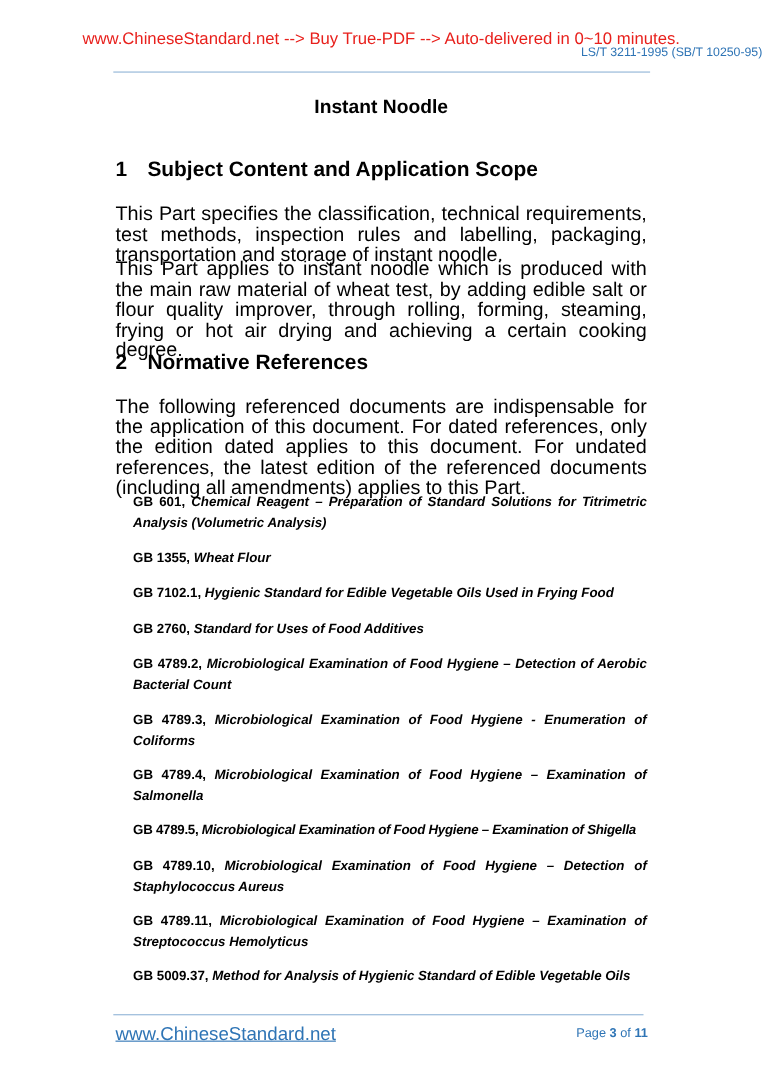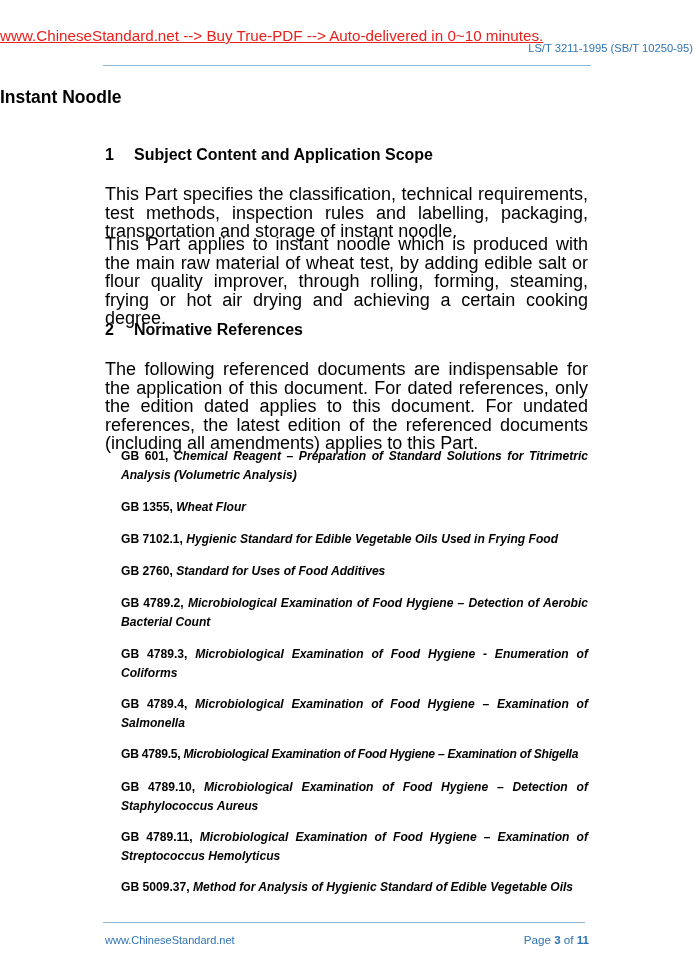--- a/index.html
+++ b/index.html
@@ -1,34 +1,34 @@
 <!DOCTYPE html>
 <html><head>
 <meta charset="utf-8">
 <style>
   html, body { margin: 0; padding: 0; background: #ffffff; }
   body { width: 693px; height: 980px; position: relative; overflow: hidden;
          font-family: "Liberation Sans", sans-serif; color: #000; }
-  .promo { position: absolute; top: 27px; left: 0; width: 693px; text-align: left;
-           color: #e8201c; font-size: 15.2px; line-height: 17px; white-space: nowrap; text-decoration: underline; }
+  .promo { position: absolute; top: 27px; left: 0; width: 693px; text-align: center;
+           color: #e8201c; font-size: 15.2px; line-height: 17px; white-space: nowrap; }
   .docid { position: absolute; top: 42px; left: 0; width: 693px; text-align: right;
            color: #2e74b5; font-size: 11.2px; line-height: 13px; }
   .rule-top { position: absolute; top: 65px; left: 103px; width: 488px; height: 1px; background: #8fb4d6; }
-  .title { position: absolute; top: 87px; left: 0; width: 693px; text-align: left;
+  .title { position: absolute; top: 87px; left: 0; width: 693px; text-align: center;
            font-weight: bold; font-size: 17.5px; line-height: 20px; }
-  h2 { position: absolute; left: 105px; margin: 0; font-size: 16px; font-weight: bold; line-height: 20px; }
+  h2 { position: absolute; left: 105px; margin: 0; font-size: 19px; font-weight: bold; line-height: 20px; }
   h2 .num { display: inline-block; width: 29px; }
   .para { position: absolute; left: 105px; width: 483px; margin: 0; font-size: 18px;
           line-height: 18.5px; text-align: justify; }
   .ref { position: absolute; left: 121px; width: 467px; margin: 0; font-size: 12.1px;
          line-height: 18.5px; text-align: justify; font-weight: bold; }
   .ref i { font-style: italic; }
   .rule-bot { position: absolute; top: 922px; left: 103px; width: 482px; height: 1px; background: #8fb4d6; }
-  .foot-link { position: absolute; top: 933px; left: 105px; color: #2e74b5; font-size: 11px;
-               line-height: 14px; }
+  .foot-link { position: absolute; top: 933px; left: 105px; color: #2e74b5; font-size: 17px;
+               text-decoration: underline; line-height: 14px; }
   .foot-page { position: absolute; top: 933px; right: 104px; color: #2e74b5; font-size: 11.6px; line-height: 14px; }
   .foot-page b { font-weight: bold; }
 </style>
 </head>
 <body>
 
 <div class="promo">www.ChineseStandard.net --&gt; Buy True-PDF --&gt; Auto-delivered in 0~10 minutes.</div>
 <div class="docid">LS/T 3211-1995 (SB/T 10250-95)</div>
 <div class="rule-top"></div>
 

